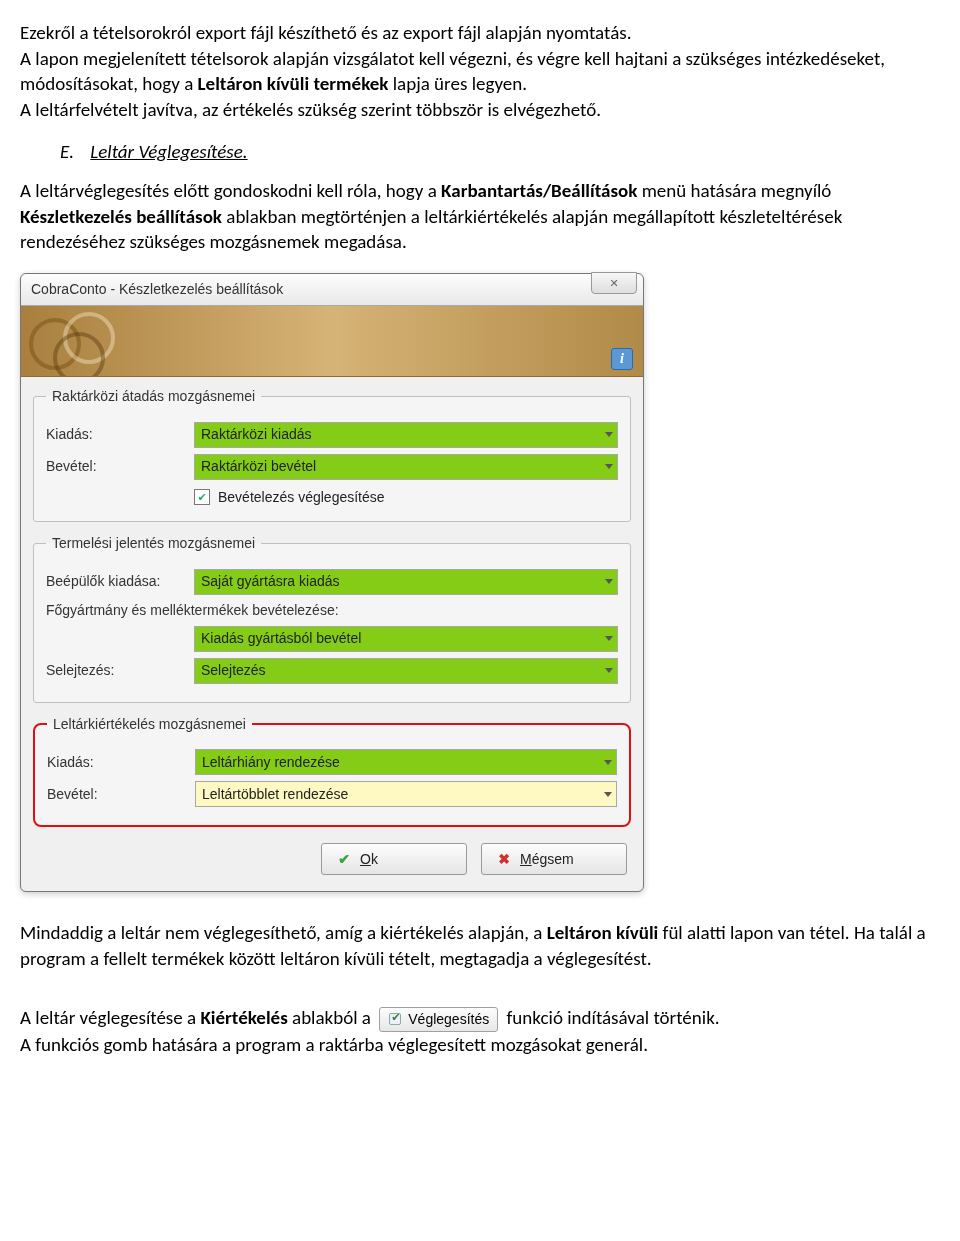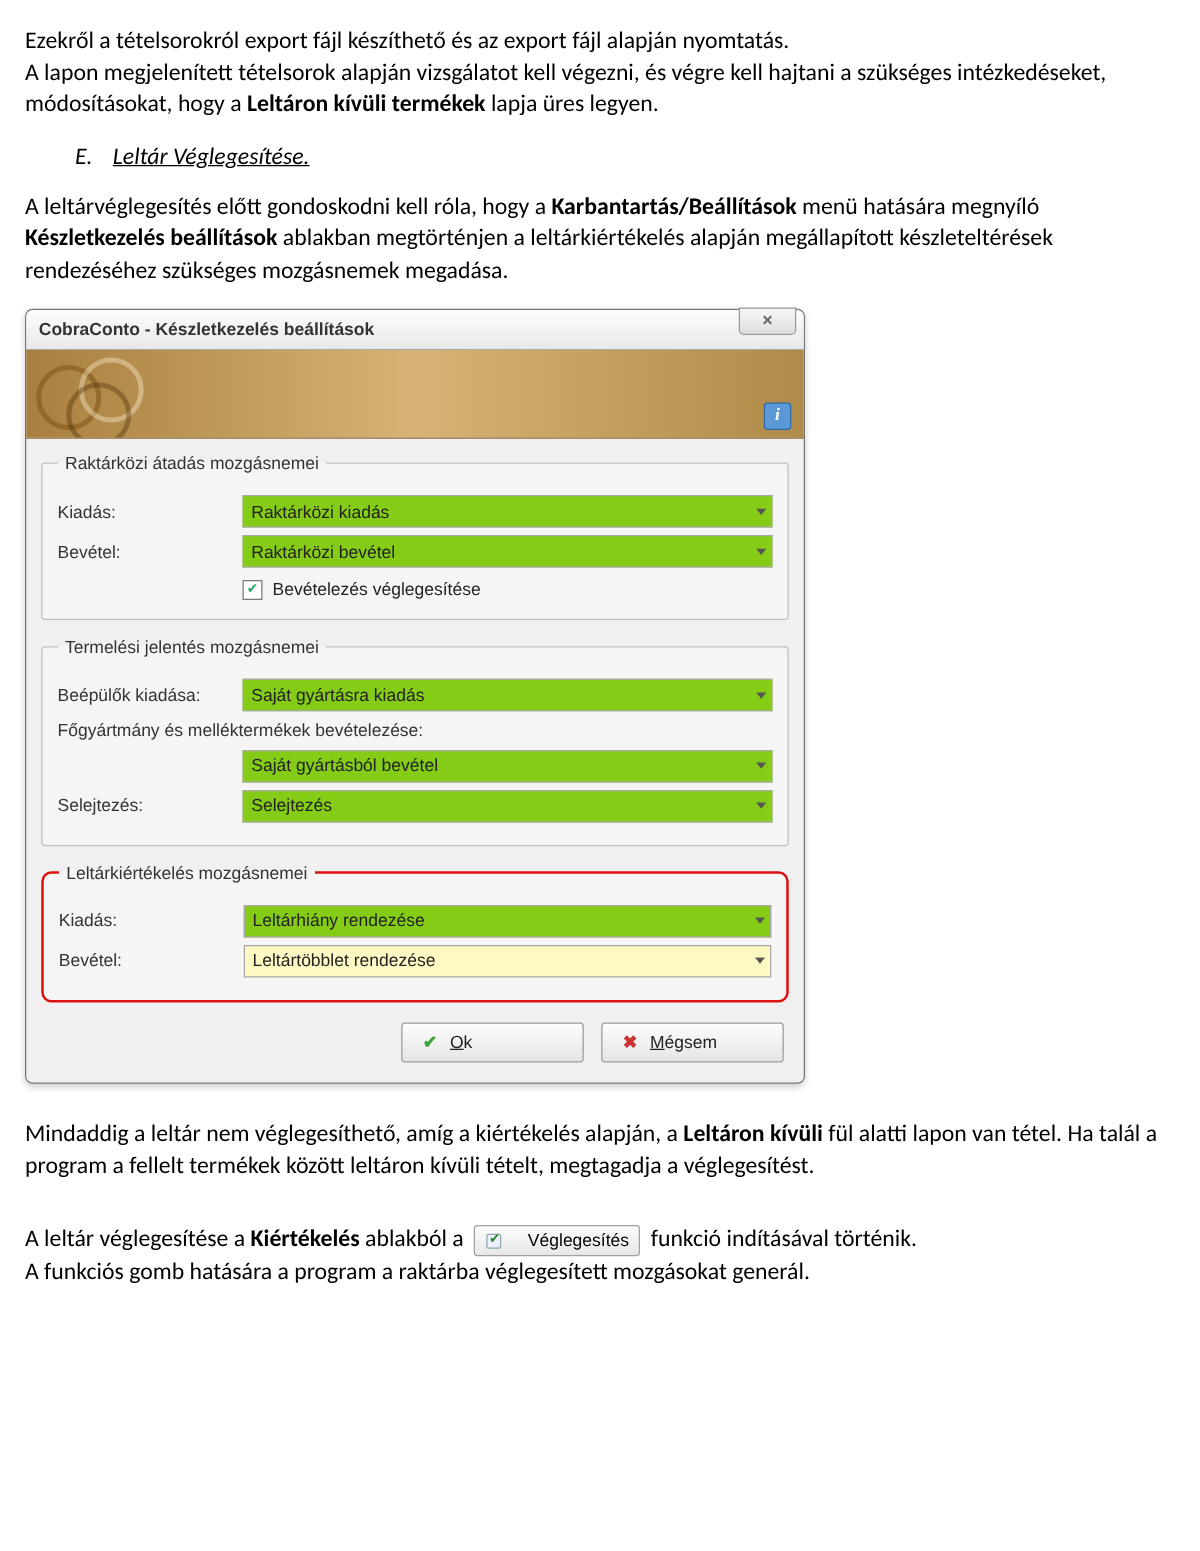--- a/index.html
+++ b/index.html
@@ -34,21 +34,20 @@
     color: #222;
     position: relative;
   }
   .titlebar {
     background: linear-gradient(#fdfdfd, #e8e8e8);
     border-bottom: 1px solid #aaa;
     border-radius: 6px 6px 0 0;
     padding: 6px 10px;
     display: flex;
     position: relative;
-    font-weight: bold;
   }
   .titlebar .title-text { font-size: 14px; color: #333; }
   .close-btn {
     position: absolute;
     right: 6px;
     top: -2px;
     width: 44px;
     height: 20px;
     background: linear-gradient(#f7f7f7,#dedede);
     border: 1px solid #999;
@@ -195,21 +194,21 @@
     display: inline-flex; align-items:center; justify-content:center;
     font-weight: bold;
     font-size: 14px;
   }
   .btn .ico.ok { color: #3aa53a; }
   .btn .ico.cancel { color: #c33; }
   .btn .ul { text-decoration: underline; }
   .inline-btn {
     display: inline-flex;
     align-items: center;
-    gap: 20px;
+    gap: 6px;
     padding: 2px 8px;
     background: linear-gradient(#fdfdfd,#e7e7e7);
     border: 1px solid #a0a0a0;
     border-radius: 3px;
     font-family: "Segoe UI", Tahoma, sans-serif;
     font-size: 14px;
     vertical-align: middle;
     margin: 0 4px;
     cursor: pointer;
   }
@@ -233,20 +232,21 @@
     font-size:11px;
     color:#2a8a2a;
   }
 </style>
 </head>
 <body>
 
 <p>
   <span>Ezekről a tételsorokról export fájl készíthető és az export fájl alapján nyomtatás.</span><br>
   <span>A lapon megjelenített tételsorok alapján vizsgálatot kell végezni, és végre kell hajtani a szükséges intézkedéseket, módosításokat, hogy a </span><b>Leltáron kívüli termékek</b><span> lapja üres legyen.</span><br>
+  <span>A leltárfelvételt javítva, az értékelés szükség szerint többször is elvégezhető.</span>
 </p>
 
 <div class="section-heading">
   <span class="letter">E.</span>
   <span class="title">Leltár Véglegesítése.</span>
 </div>
 
 <p>
   <span>A leltárvéglegesítés előtt gondoskodni kell róla, hogy a </span><b>Karbantartás/Beállítások</b><span> menü hatására megnyíló </span><b>Készletkezelés beállítások</b><span> ablakban megtörténjen a leltárkiértékelés alapján megállapított készleteltérések rendezéséhez szükséges mozgásnemek megadása.</span>
 </p>
@@ -297,21 +297,21 @@
           <label class="fld">Beépülők kiadása:</label>
           <div class="dropdown">
             <span>Saját gyártásra kiadás</span>
             <span class="arrow"></span>
           </div>
         </div>
         <div class="sublabel">Főgyártmány és melléktermékek bevételezése:</div>
         <div class="row">
           <label class="fld"></label>
           <div class="dropdown">
-            <span>Saját gyártásból bevétel</span>
+            <span>Kiadás gyártásból bevétel</span>
             <span class="arrow"></span>
           </div>
         </div>
         <div class="row">
           <label class="fld">Selejtezés:</label>
           <div class="dropdown">
             <span>Selejtezés</span>
             <span class="arrow"></span>
           </div>
         </div>

